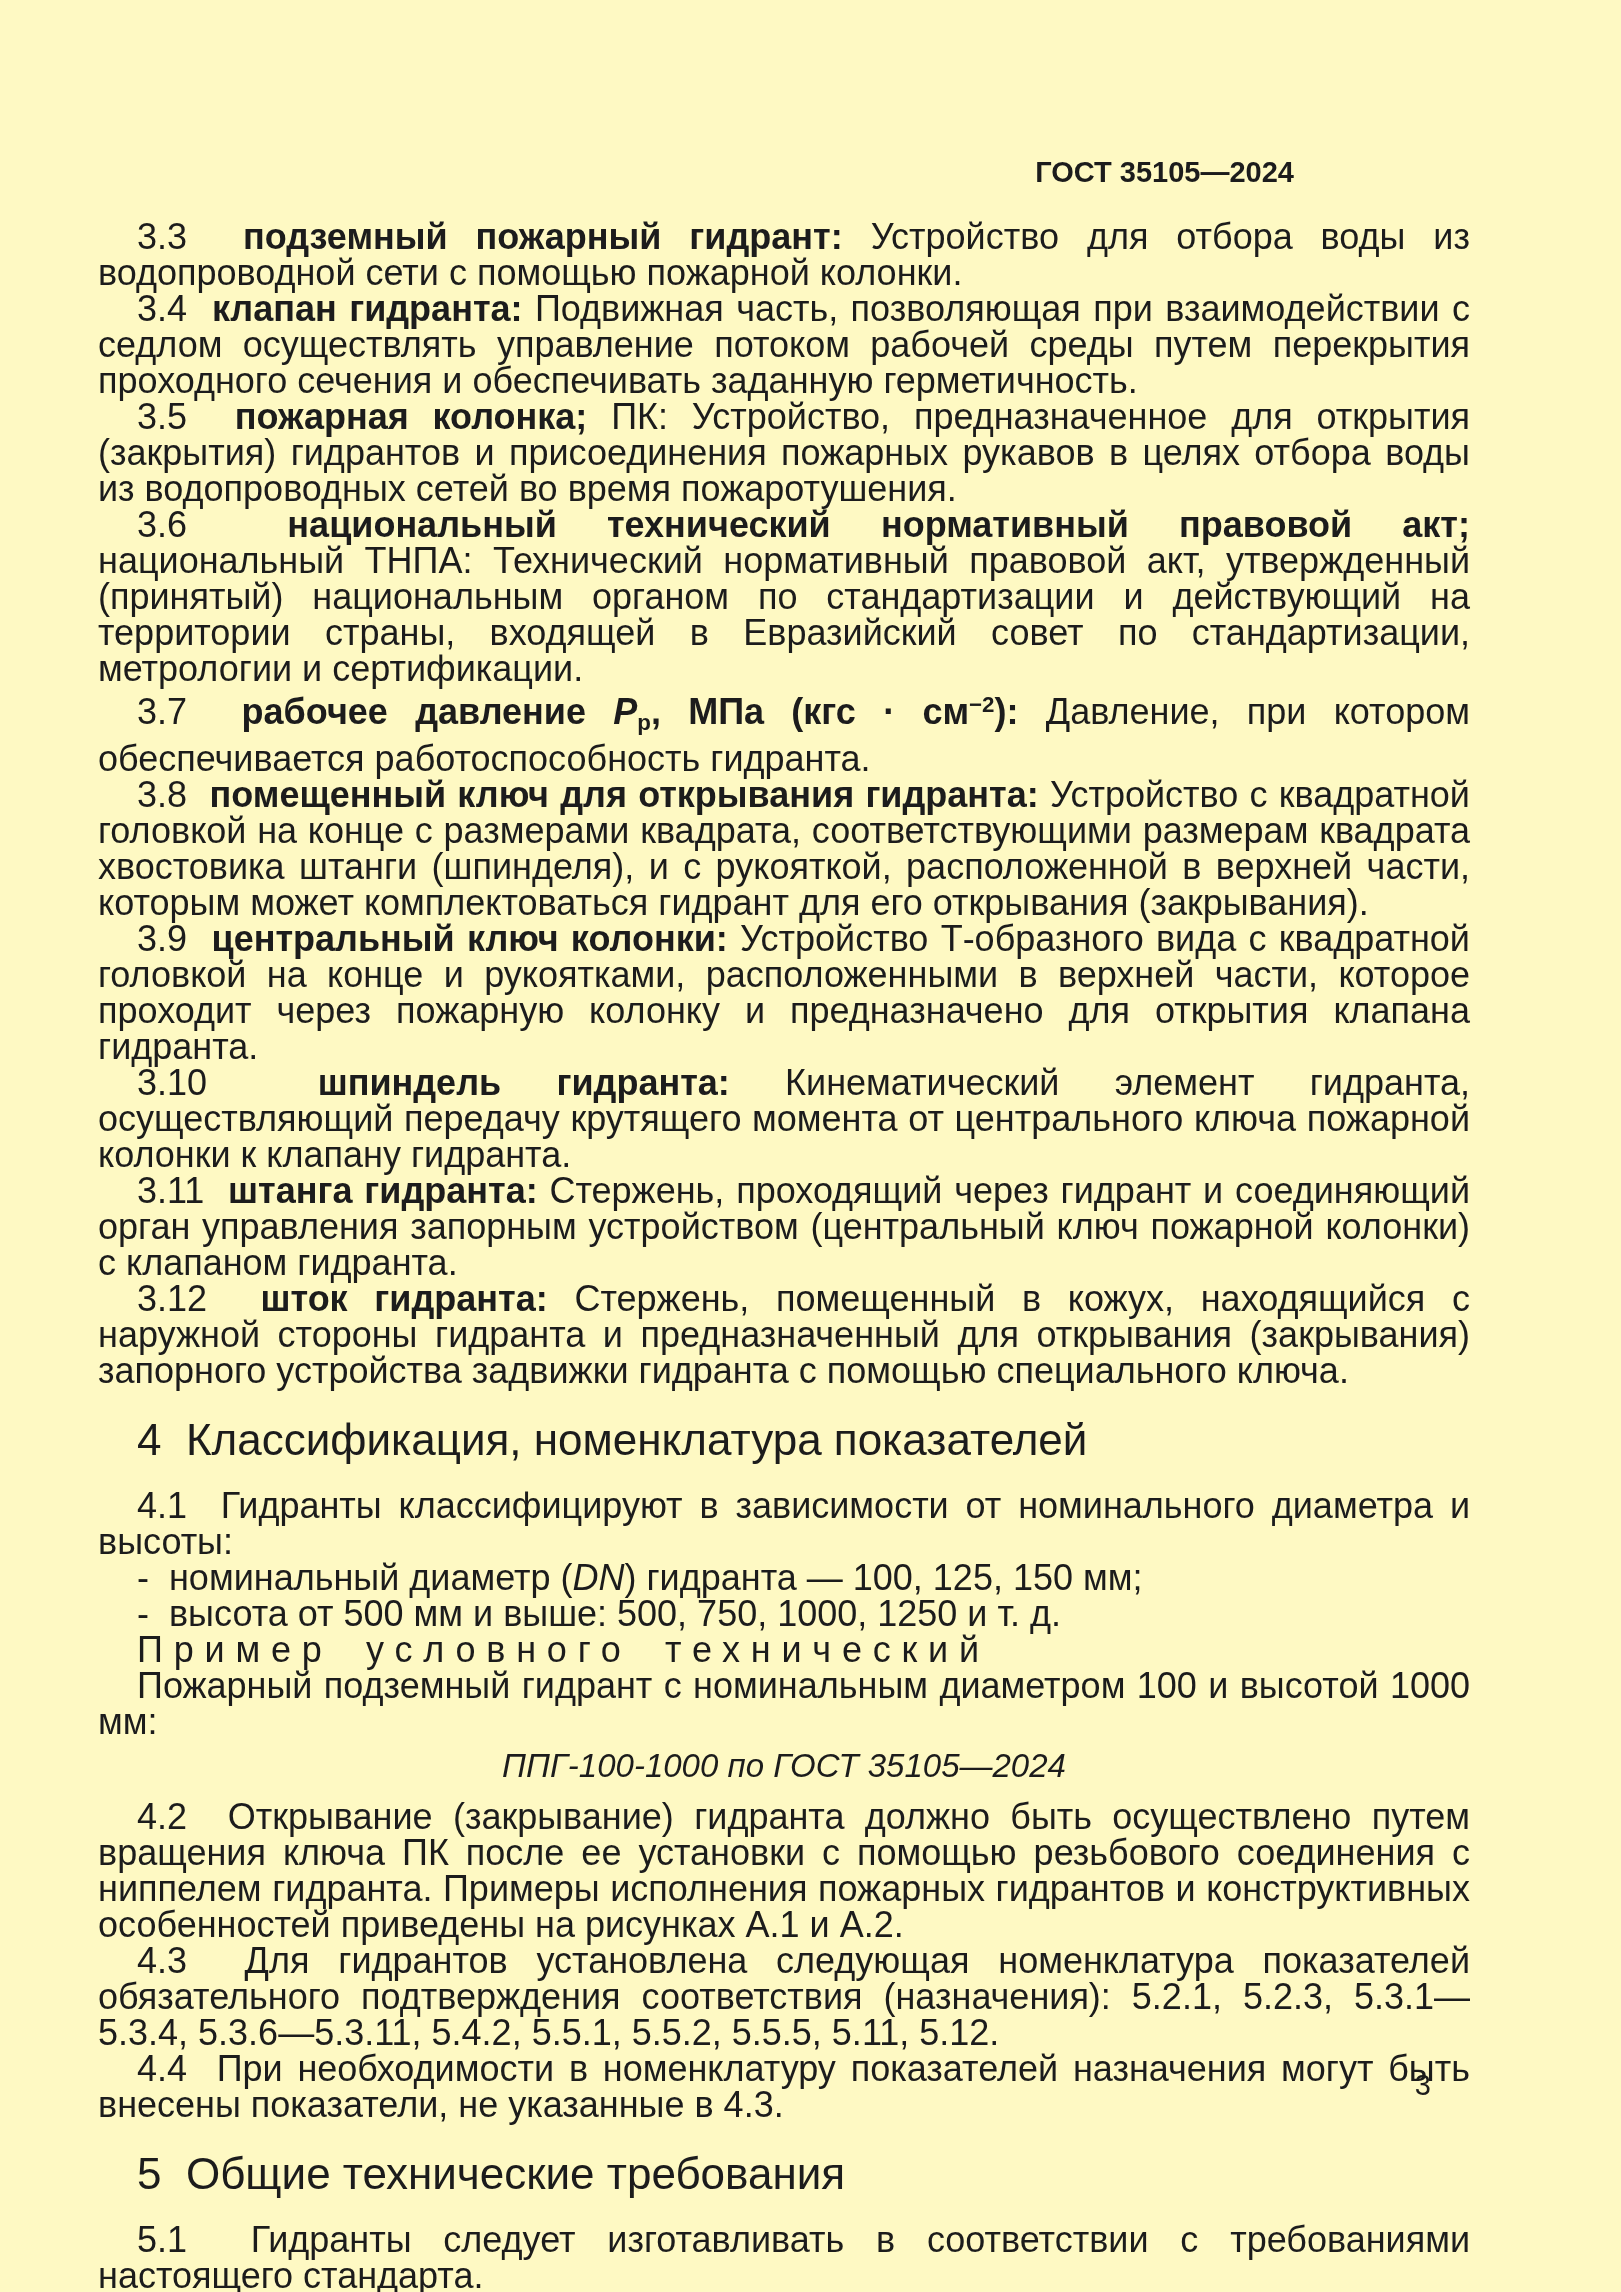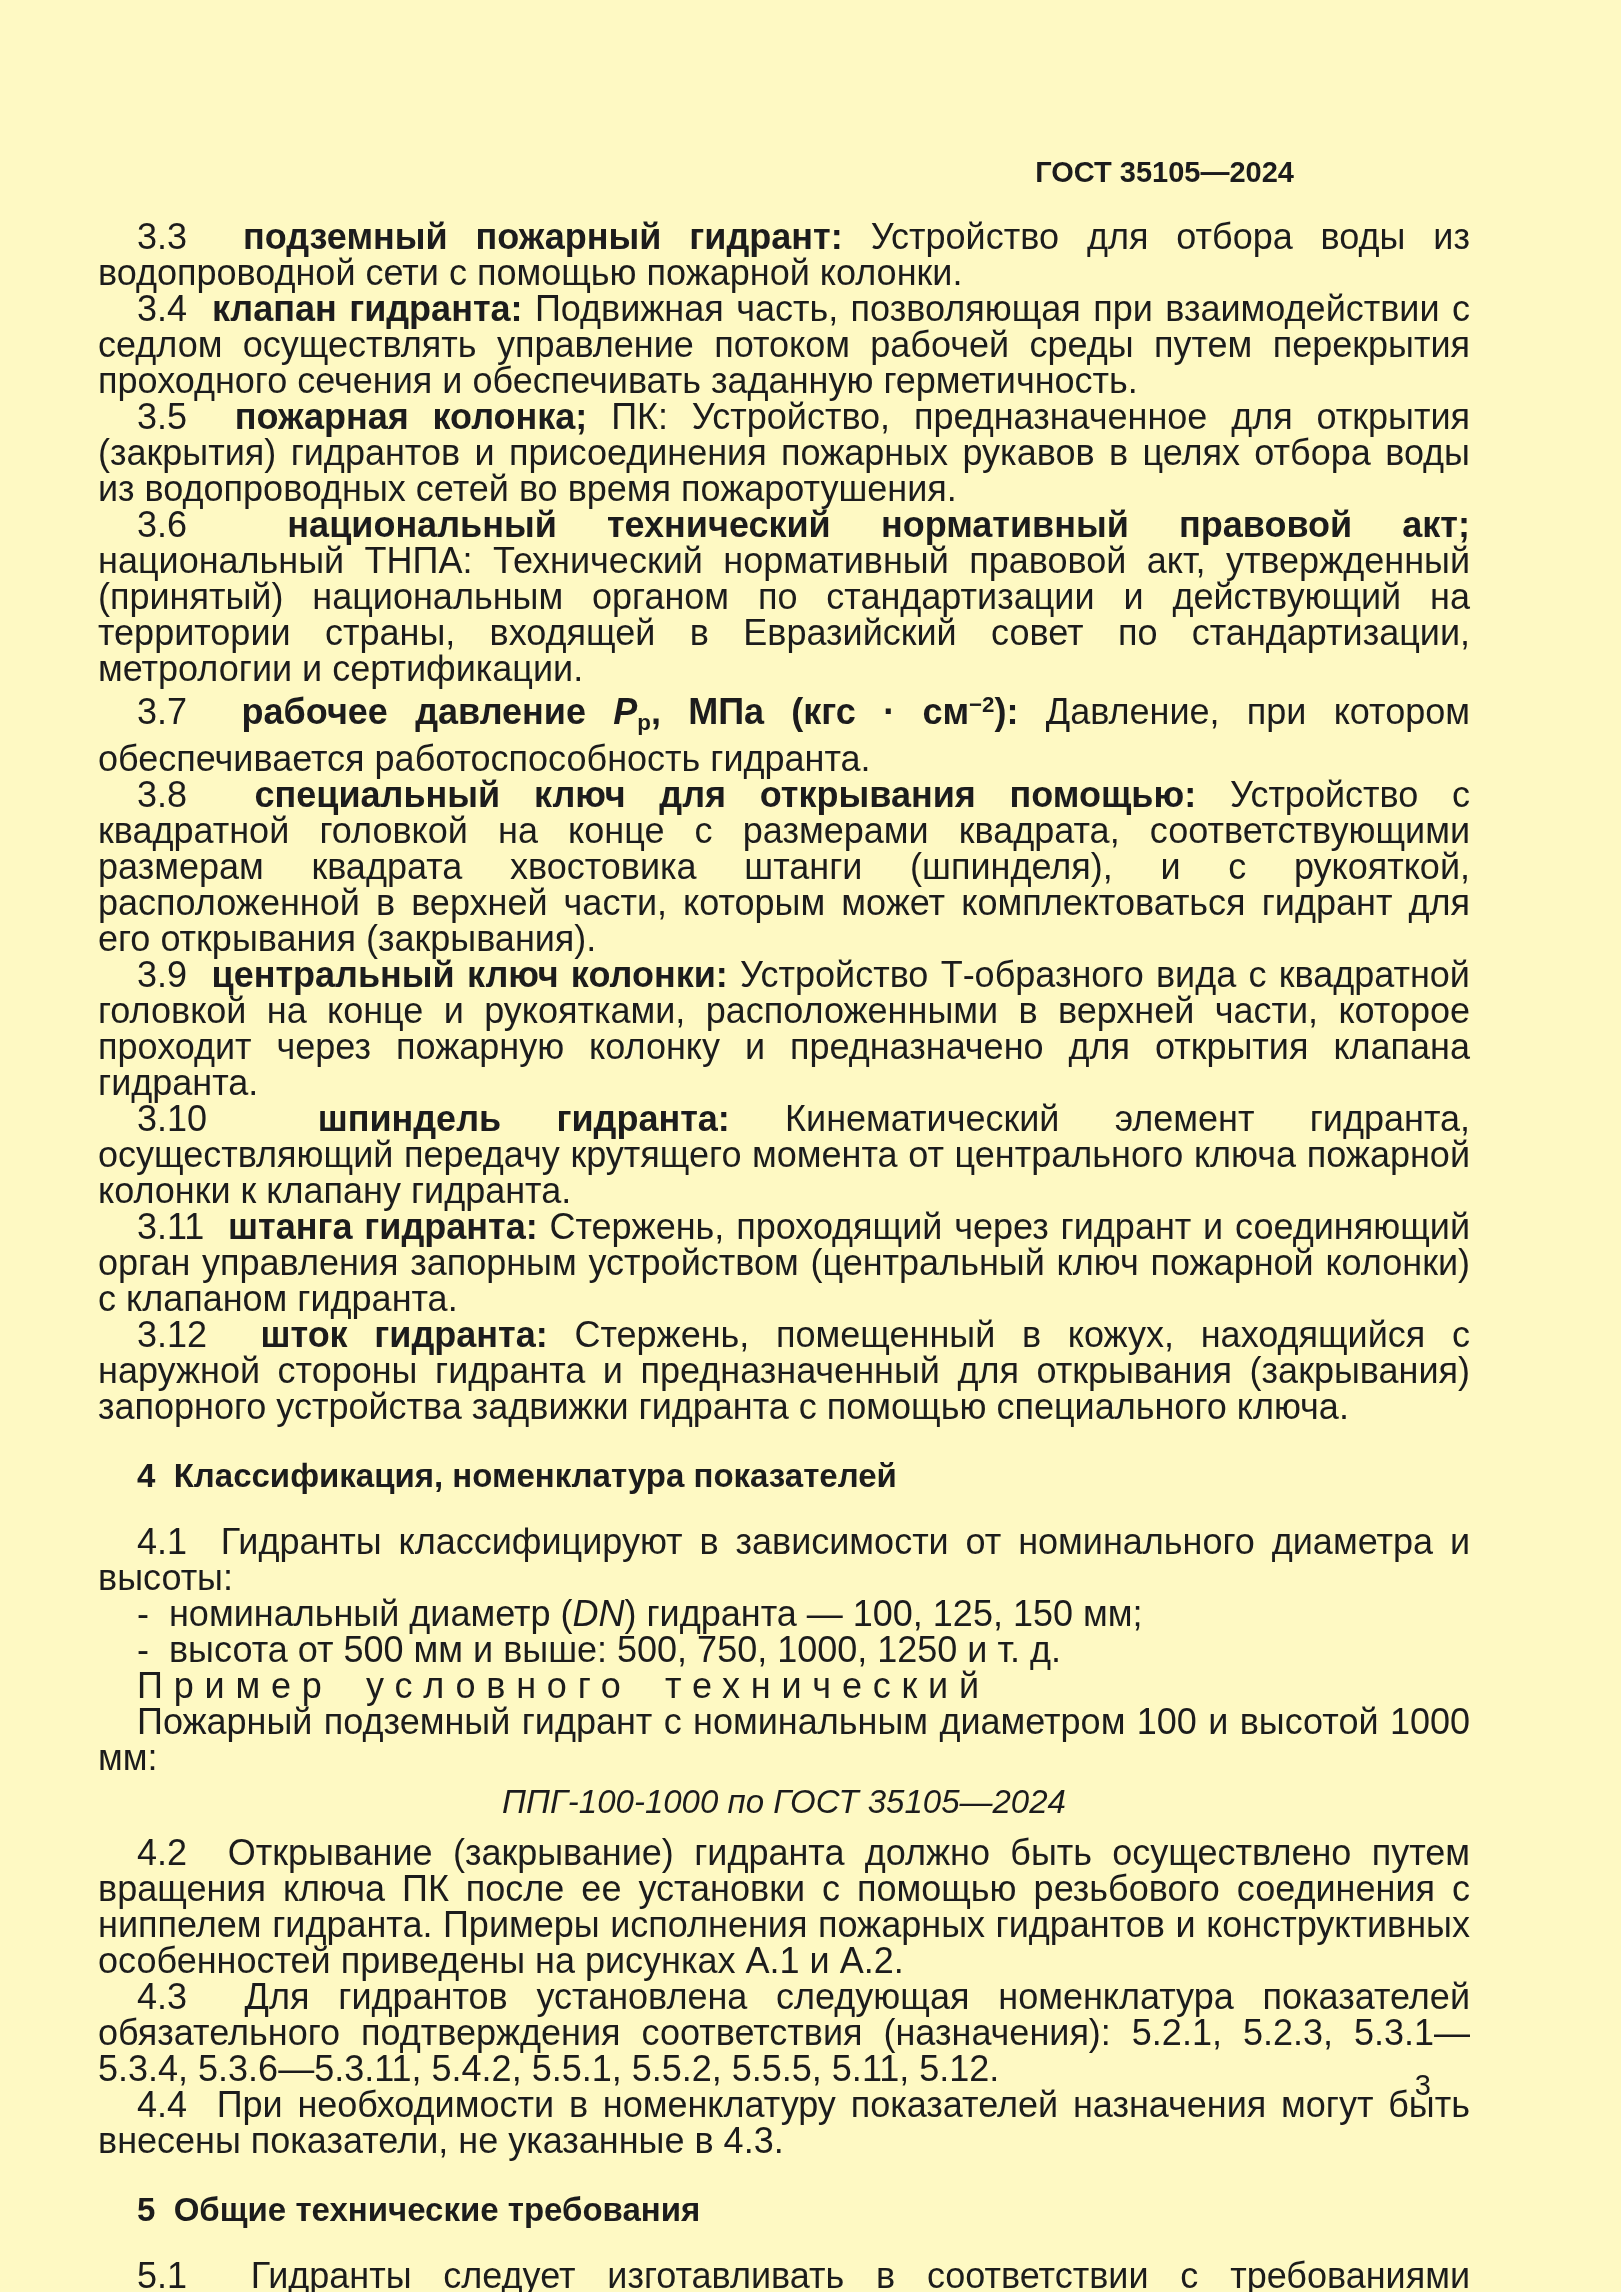--- a/index.html
+++ b/index.html
@@ -23,23 +23,23 @@
   }
   .para{
     font-size:36px;
     line-height:36px;
     text-align:justify;
     text-indent:39px;
     margin:0;
     hyphens:manual;
   }
   .heading{
-    font-size:33px;
+    font-size:44px;
     line-height:39px;
-    font-weight:700;
+    font-weight:400;
     text-indent:39px;
     margin:31px 0 29px 0;
   }
   .subheading{ margin:19.6px 0 19.6px 0; }
   .spaced-after{ margin-bottom:19.6px; }
   .example-label{ letter-spacing:0.30em; word-spacing:0.35em; text-align:left; }
   .example{
     font-size:33px;
     line-height:36px;
     text-align:center;
@@ -63,21 +63,21 @@
 
 <div class="page">
   <div class="running-header">ГОСТ 35105—2024</div>
 
   <div>
       <p class="para"><span>3.3&nbsp; </span><span class="b">подземный пожарный гидрант: </span><span>Устройство для отбора воды из водопроводной сети с по­мощью пожарной колонки.</span></p>
       <p class="para"><span>3.4&nbsp; </span><span class="b">клапан гидранта: </span><span>Подвижная часть, позволяющая при взаимодействии с седлом осущест­влять управление потоком рабочей среды путем перекрытия проходного сечения и обеспечивать за­данную герметичность.</span></p>
       <p class="para"><span>3.5&nbsp; </span><span class="b">пожарная колонка; </span><span>ПК: Устройство, предназначенное для открытия (закрытия) гидрантов и присоединения пожарных рукавов в целях отбора воды из водопроводных сетей во время пожароту­шения.</span></p>
       <p class="para"><span>3.6&nbsp; </span><span class="b">национальный технический нормативный правовой акт; </span><span>национальный ТНПА: Техниче­ский нормативный правовой акт, утвержденный (принятый) национальным органом по стандартизации и действующий на территории страны, входящей в Евразийский совет по стандартизации, метрологии и сертификации.</span></p>
       <p class="para"><span>3.7&nbsp; </span><span class="b">рабочее давление </span><span class="b i">P</span><span class="b sub">р</span><span class="b">, МПа (кгс · см</span><span class="b sup">−2</span><span class="b">): </span><span>Давление, при котором обеспечивается работоспо­собность гидранта.</span></p>
-      <p class="para"><span>3.8&nbsp; </span><span class="b">специальный ключ для открывания помощью: </span><span>Устройство с квадратной головкой на конце с размерами квадрата, соответствующими размерам квадрата хвостовика штанги (шпинделя), и с ру­кояткой, расположенной в верхней части, которым может комплектоваться гидрант для его открывания (закрывания).</span></p>
+      <p class="para"><span>3.8&nbsp; </span><span class="b">помещенный ключ для открывания гидранта: </span><span>Устройство с квадратной головкой на конце с размерами квадрата, соответствующими размерам квадрата хвостовика штанги (шпинделя), и с ру­кояткой, расположенной в верхней части, которым может комплектоваться гидрант для его открывания (закрывания).</span></p>
       <p class="para"><span>3.9&nbsp; </span><span class="b">центральный ключ колонки: </span><span>Устройство Т-образного вида с квадратной головкой на конце и рукоятками, расположенными в верхней части, которое проходит через пожарную колонку и предна­значено для открытия клапана гидранта.</span></p>
       <p class="para"><span>3.10&nbsp; </span><span class="b">шпиндель гидранта: </span><span>Кинематический элемент гидранта, осуществляющий передачу крутя­щего момента от центрального ключа пожарной колонки к клапану гидранта.</span></p>
       <p class="para"><span>3.11&nbsp; </span><span class="b">штанга гидранта: </span><span>Стержень, проходящий через гидрант и соединяющий орган управления запорным устройством (центральный ключ пожарной колонки) с клапаном гидранта.</span></p>
       <p class="para"><span>3.12&nbsp; </span><span class="b">шток гидранта: </span><span>Стержень, помещенный в кожух, находящийся с наружной стороны гидран­та и предназначенный для открывания (закрывания) запорного устройства задвижки гидранта с по­мощью специального ключа.</span></p>
       <h2 class="heading"><span>4&nbsp; Классификация, номенклатура показателей</span></h2>
       <p class="para"><span>4.1&nbsp; Гидранты классифицируют в зависимости от номинального диаметра и высоты:</span></p>
       <p class="para"><span>-&nbsp; номинальный диаметр (</span><span class="i">DN</span><span>) гидранта — 100, 125, 150 мм;</span></p>
       <p class="para"><span>-&nbsp; высота от 500 мм и выше: 500, 750, 1000, 1250 и т. д.</span></p>
       <p class="para example-label"><span>Пример условного технический</span></p>
       <p class="para"><span>Пожарный подземный гидрант с номинальным диаметром 100 и высотой 1000 мм:</span></p>

